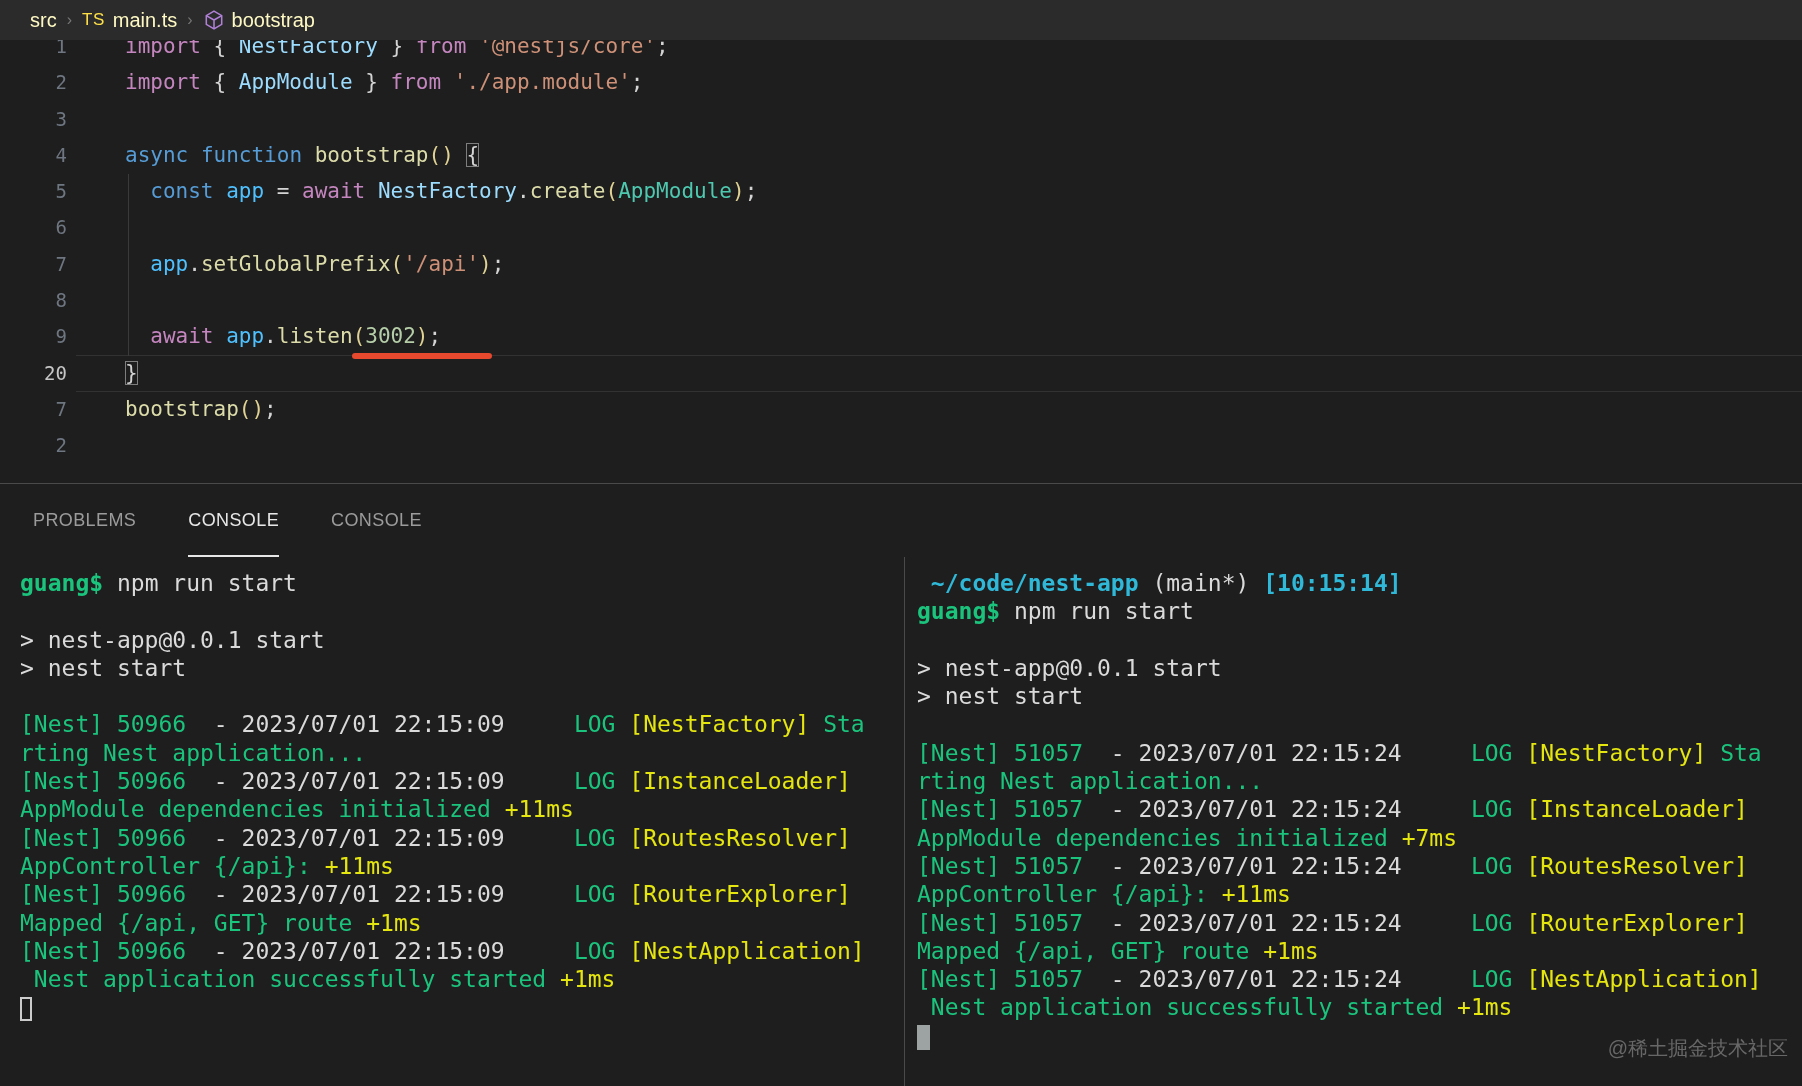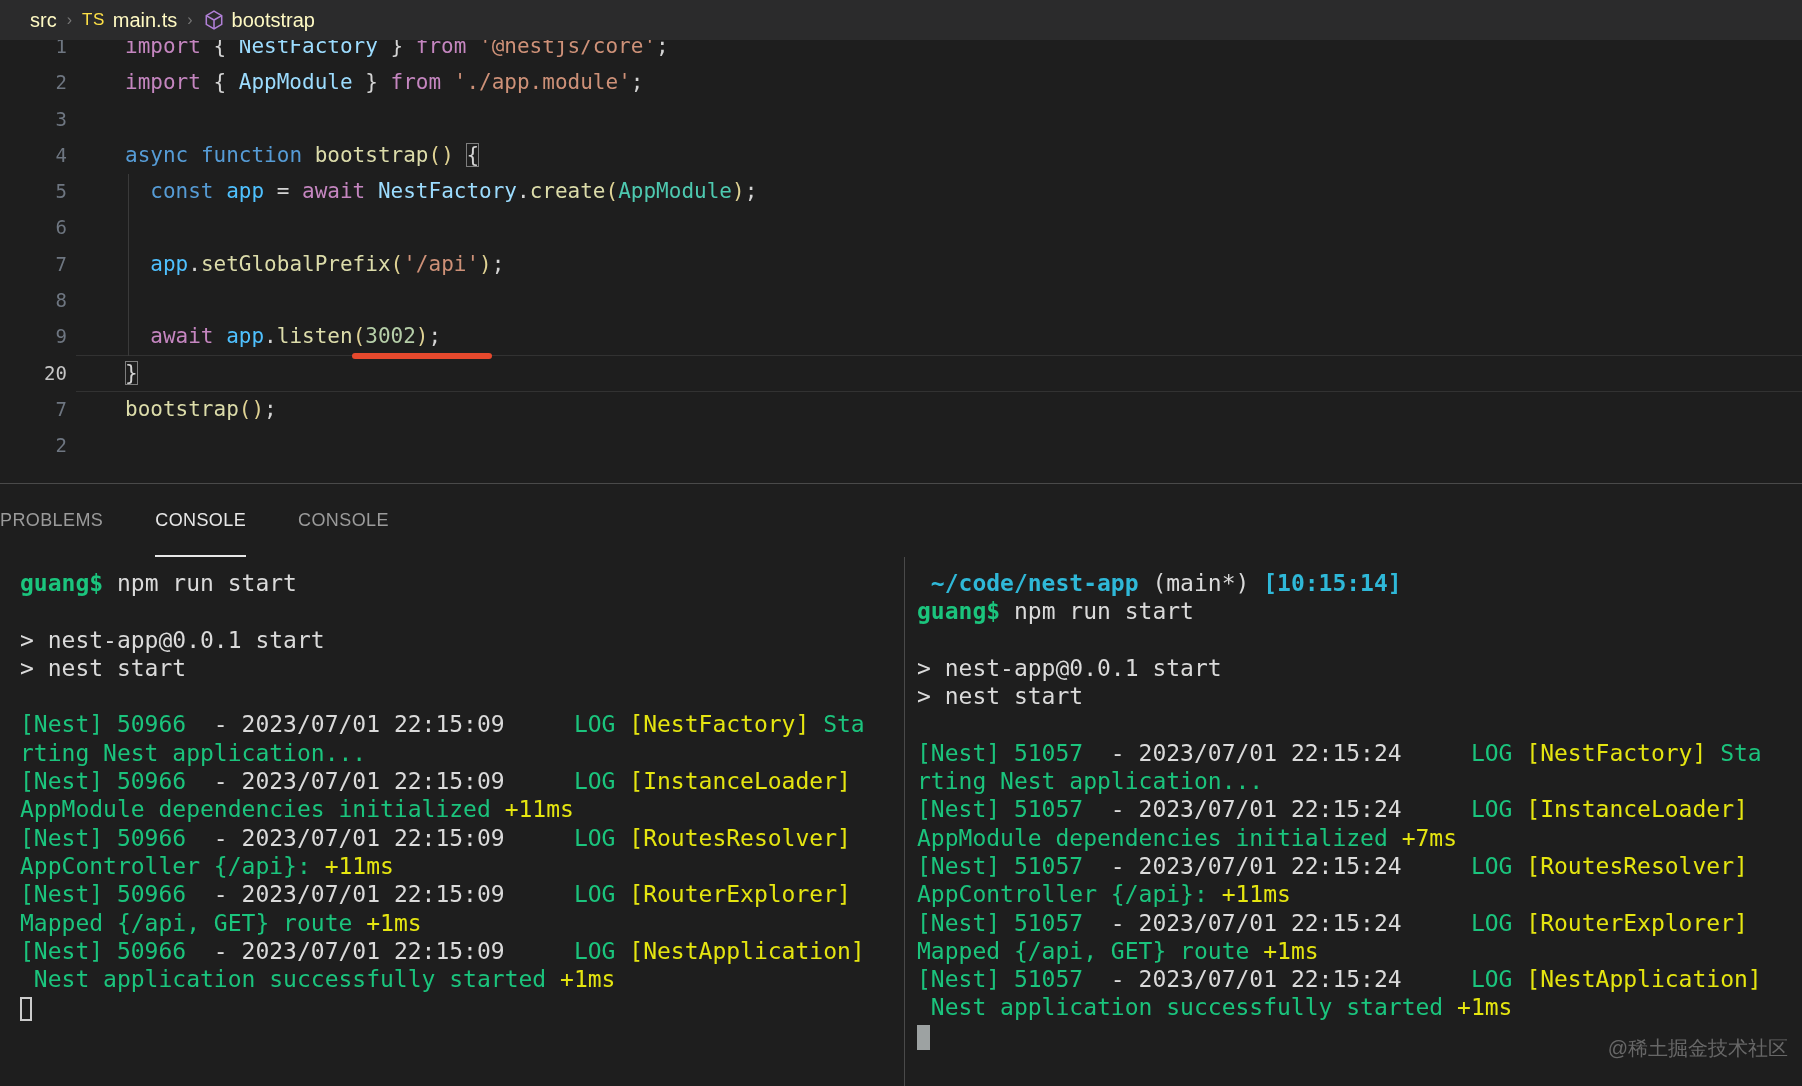--- a/index.html
+++ b/index.html
@@ -30,21 +30,21 @@
   .code { position:absolute; top:28px; left:125px; font-size:21px; white-space:pre; }
   .code div { height:36.3px; line-height:36.3px; }
   .code span.bx { outline:1px solid #7e7e7e; outline-offset:-1px; }
   .indent-guide { position:absolute; left:128px; top:174px; height:182px; width:1px; background:#3a3a3a; }
   .curline { position:absolute; left:76px; right:0; height:1px; background:#323232; }
   .red-underline { position:absolute; left:352px; top:353px; width:140px; height:6px;
     background:#e6492d; border-radius:3px; }
   .sep-h { position:absolute; top:483px; left:0; width:100%; height:1px; background:#4a4a4a; z-index:5; }
   
   .panel { position:absolute; top:484px; left:0; width:100%; height:602px; background:#1e1e1e; }
-  .tabbar { height:73px; display:flex; align-items:flex-end; gap:52px;
+  .tabbar { height:73px; display:flex; align-items:flex-end; padding-left:33px; gap:52px;
     font-family:"Liberation Sans", sans-serif; font-size:18px; letter-spacing:0.4px; color:#9b9b9b; }
   .tab { height:100%; display:flex; align-items:center; cursor:pointer; border-bottom:2px solid transparent; padding-top:2px; }
   .tab.active { color:#e7e7e7; border-bottom-color:#e7e7e7; }
   .term-area { display:flex; height:529px; }
   .pane { position:relative; padding-top:12px; font-size:23px; white-space:pre; }
   .pane-left { width:905px; padding-left:20px; border-right:1px solid #4a4a4a; }
   .pane-right { flex:1; padding-left:12px; }
   .trow { height:28.3px; line-height:28.3px; }
   .b { font-weight:bold; }
   .cursor-hollow { display:inline-block; width:12px; height:24px; border:2px solid #cccccc; vertical-align:middle; }

